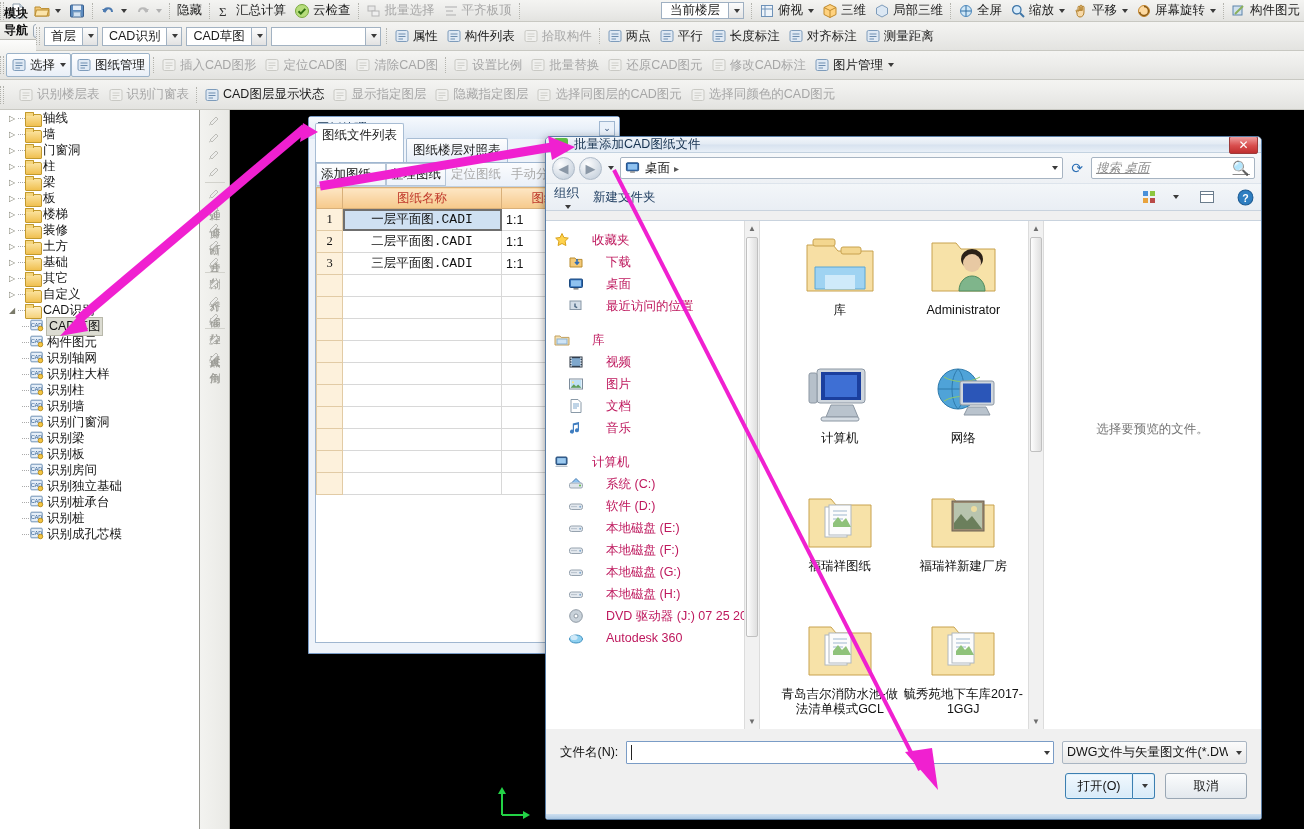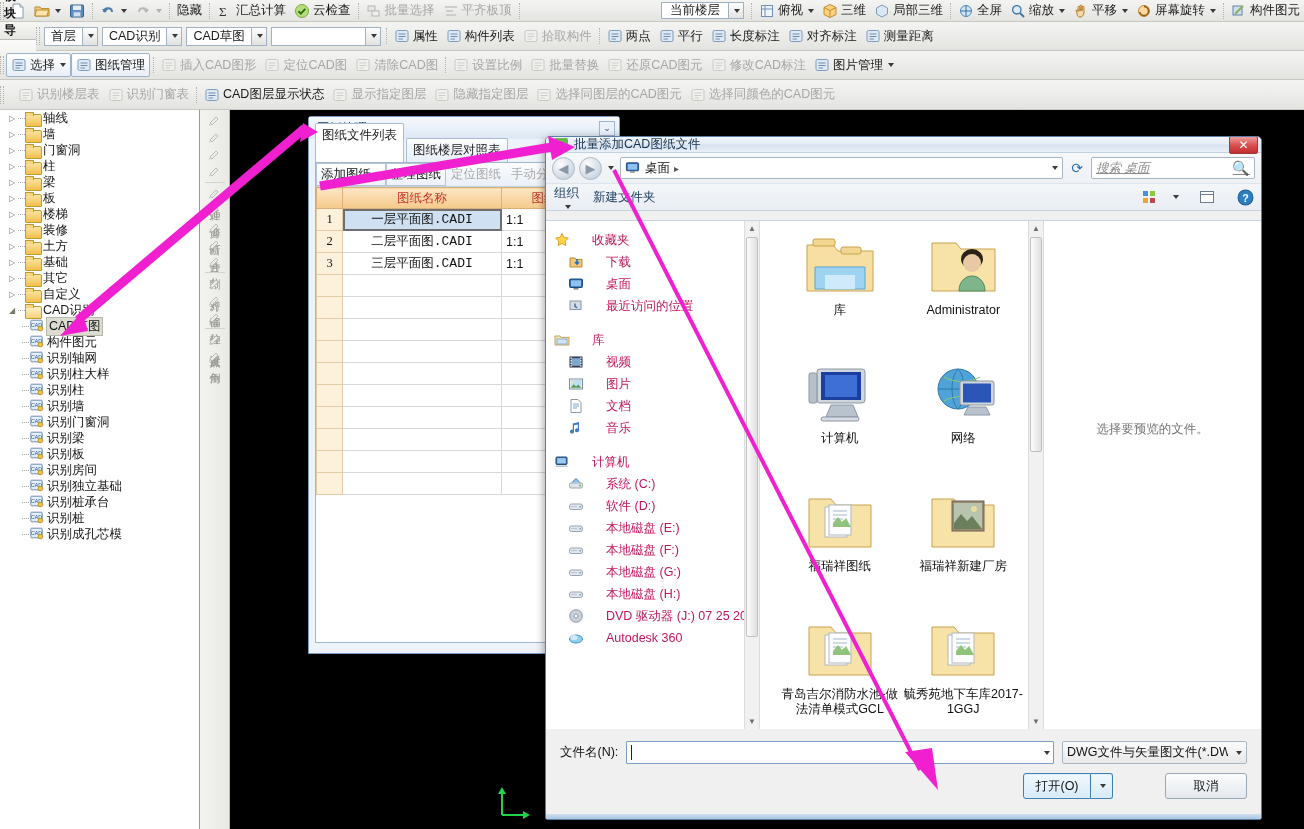--- a/index.html
+++ b/index.html
@@ -228,21 +228,20 @@
   .fn-filter { width: 185px; height:23px; border:1px solid #a9b5c2; border-radius:2px;
                background: linear-gradient(to bottom,#fbfbfb,#e8e8e8);
                display:flex; align-items:center; padding:0 4px; font-size:12.5px; color:#111; gap:3px;}
   .fn-filter .sp{flex:1;}
   .btn-row { display:flex; justify-content:flex-end; gap:10px; padding: 9px 14px 0 0; }
   .btn {
     height: 26px; min-width: 82px; border:1px solid #9aa7b4; border-radius:3px;
     background: linear-gradient(to bottom,#fbfcfd,#e3e8ed);
     display:flex; align-items:center; justify-content:center; font-size:12.5px; color:#111;
     cursor:pointer;
-    margin-left:42px;
   }
   .btn.primary { border-color:#3c7fb1; box-shadow: inset 0 0 0 1px #dff0fb;
                  background: linear-gradient(to bottom,#f2f9fe,#d7eaf8); }
   .split { display:flex; }
   .split .btn { border-radius:3px 0 0 3px; min-width:68px;}
   .split .btn-arrow { width:22px; border:1px solid #3c7fb1; border-left:none; border-radius:0 3px 3px 0;
     background: linear-gradient(to bottom,#f2f9fe,#d7eaf8); display:flex;align-items:center;justify-content:center;
     box-shadow: inset 0 0 0 1px #dff0fb;}
   .f-statusbar { position:absolute; left:0; right:0; bottom:0; height:5px;
                  background: linear-gradient(to bottom,#cfe0f0,#a9c6e2); }

